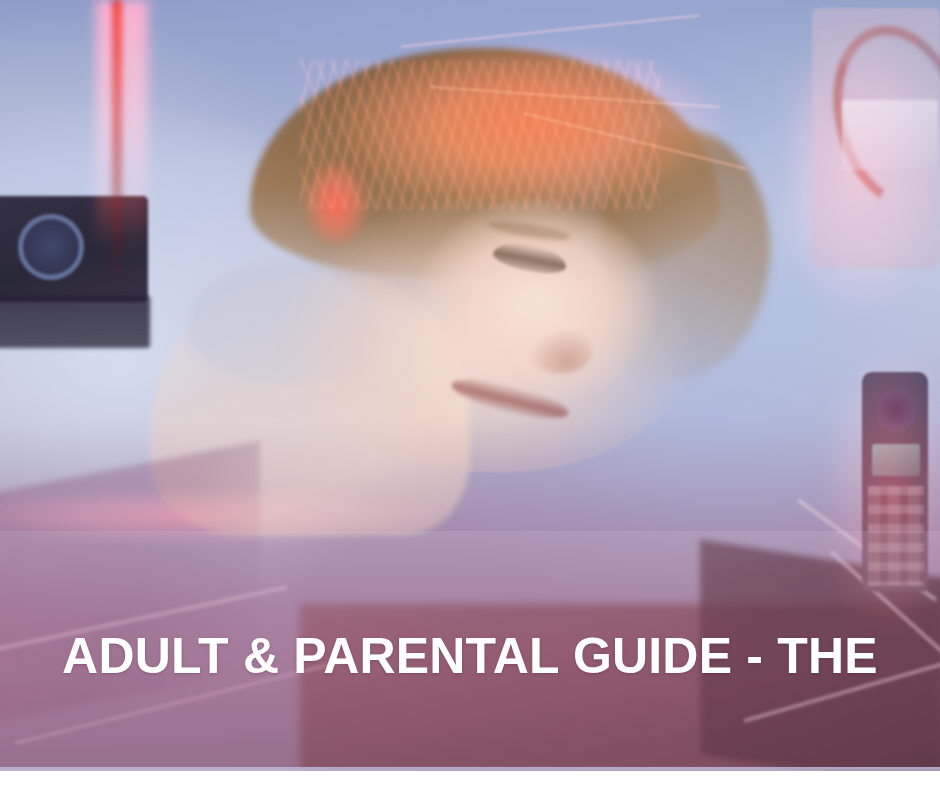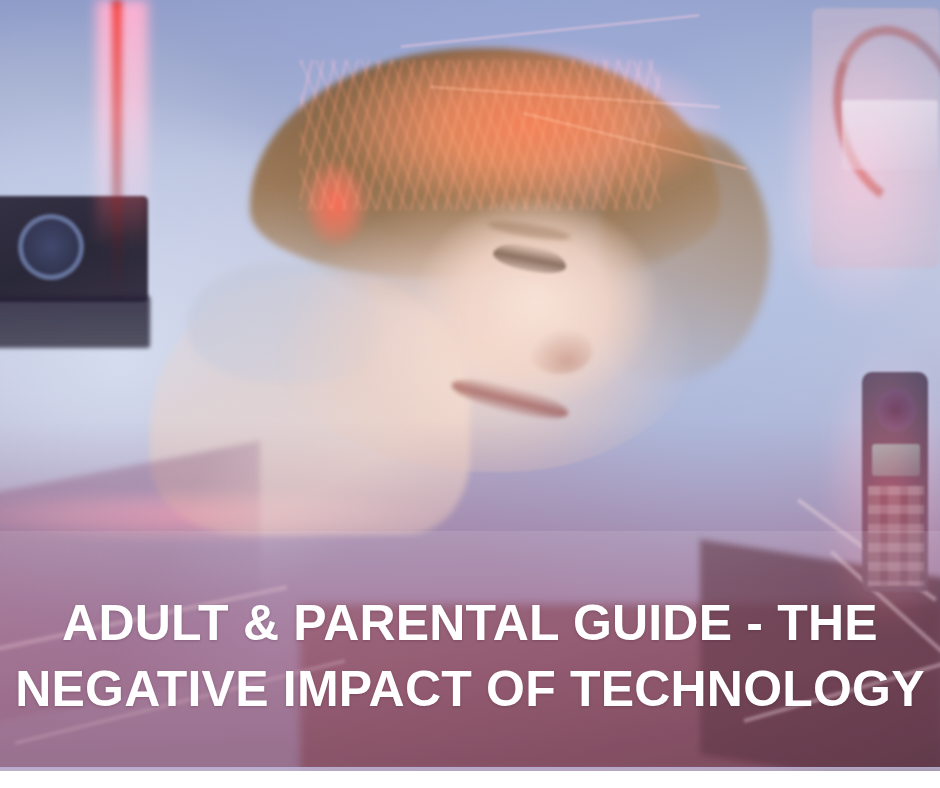--- a/index.html
+++ b/index.html
@@ -538,16 +538,15 @@
     <div class="phone-right-screen"></div>
     <div class="phone-right-keys"></div>
     <div class="emf-glow-phone"></div>
 
     <div class="veil-low"></div>
     <div class="photo-bottom-line"></div>
   </div>
 
   <div class="title-band">
     <div class="title-line">ADULT &amp; PARENTAL GUIDE - THE</div>
-    <div class="title-line">NEGATIVE IMPACT OF TECHNOLOGY</div>
   </div>
 
 </div>
 
 </body></html>

